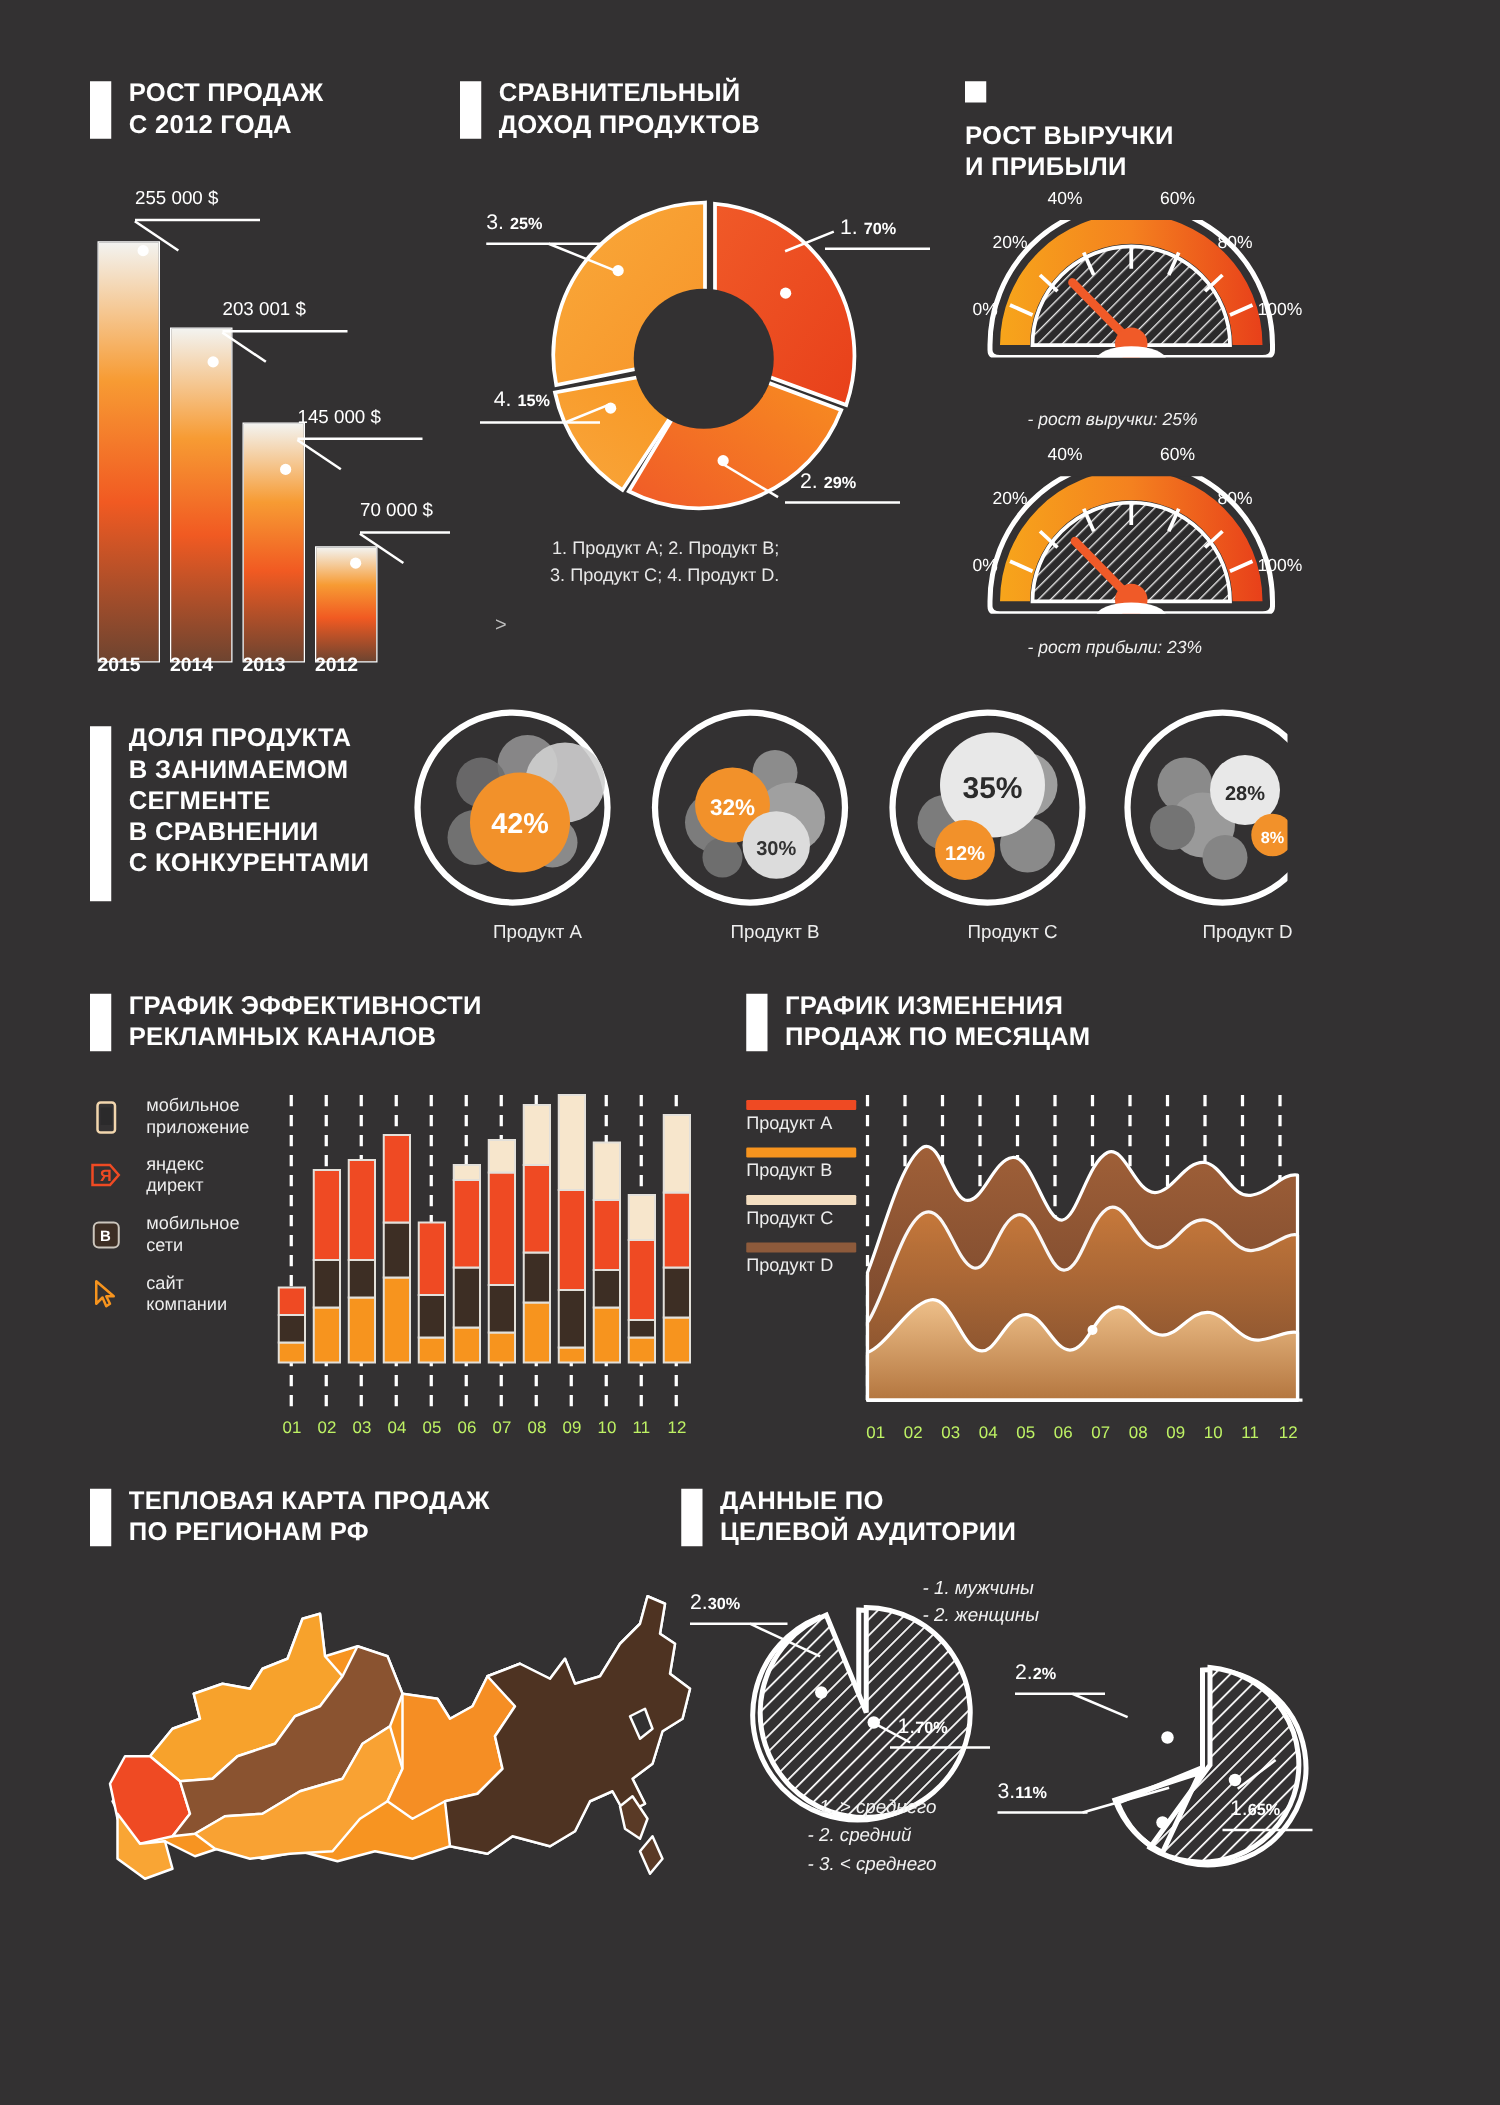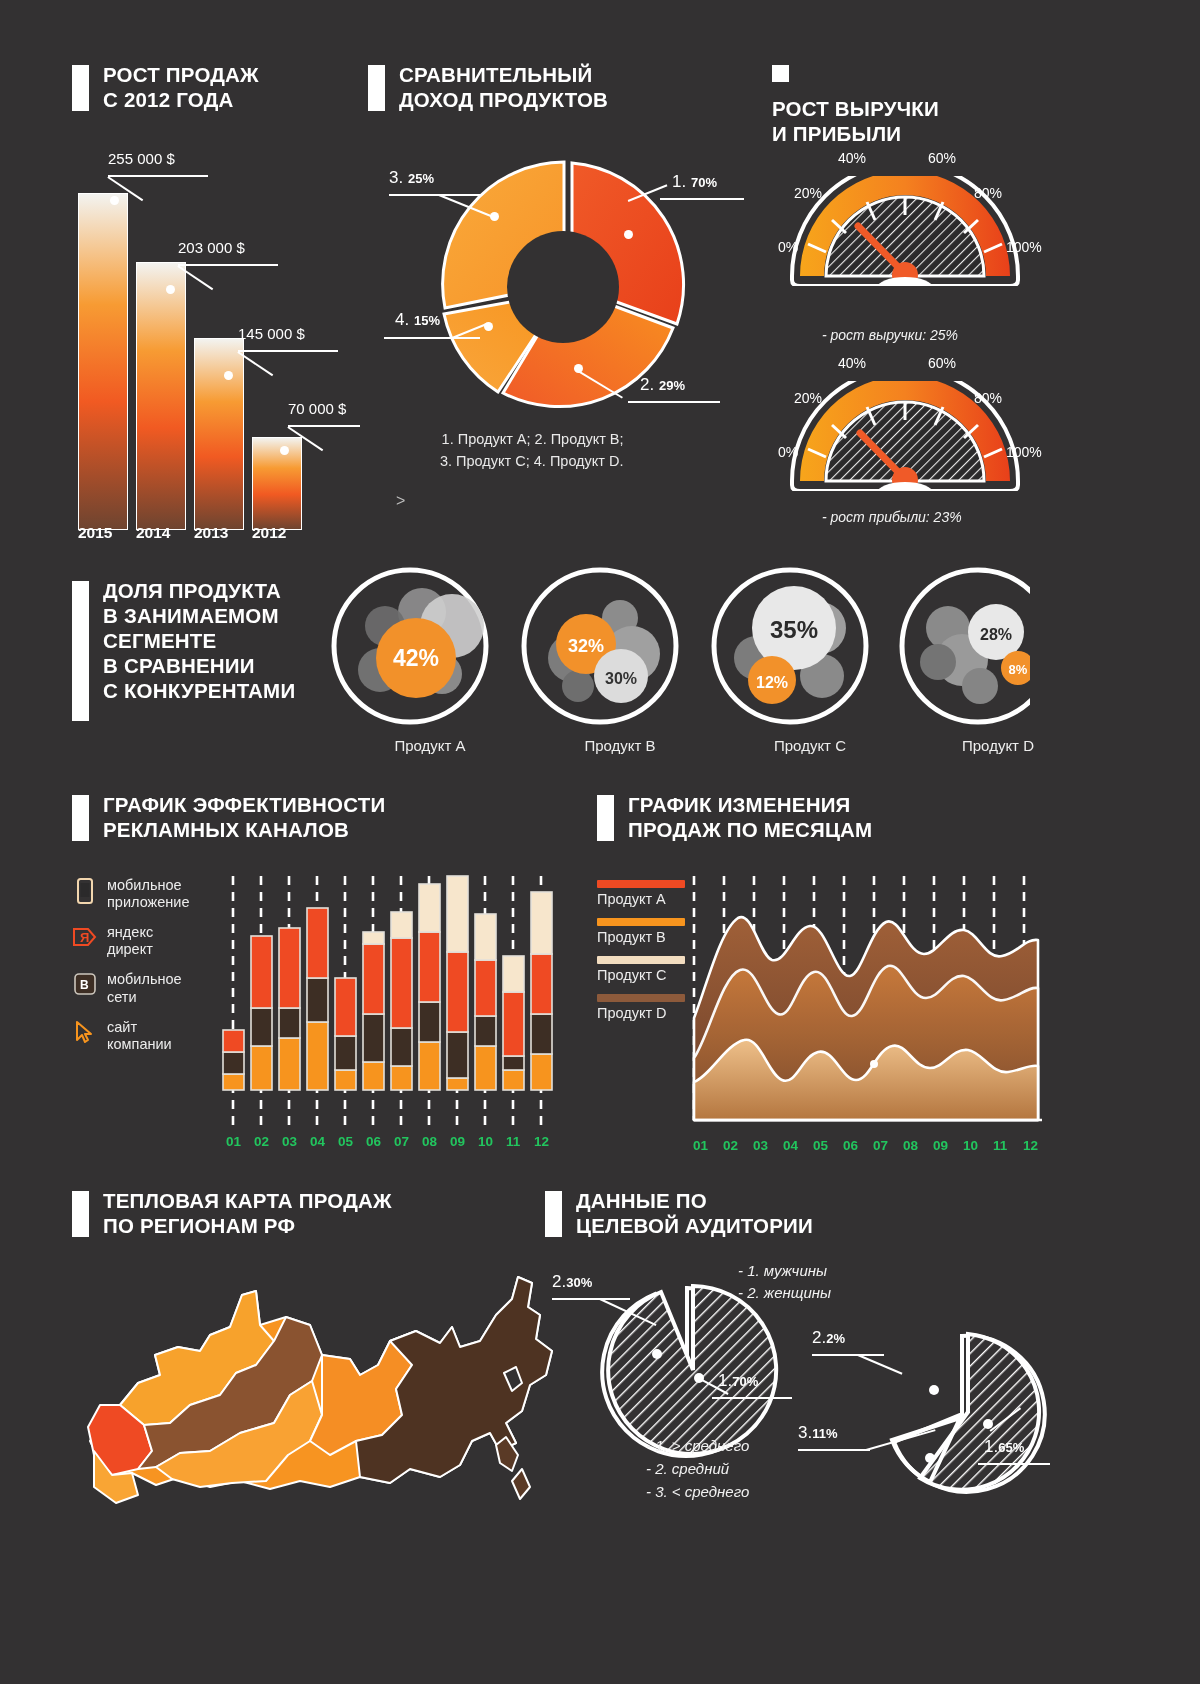--- a/index.html
+++ b/index.html
@@ -28,27 +28,27 @@
 
   
   .legend-list { font-size:14.5px; line-height:1.55; color:#e9e9e9; }
   .pct-lab { font-size:17px; color:#fff; white-space:nowrap; }
   .pct-lab b { font-size:13px; }
 
   .ital { font-style:italic; font-size:14px; color:#f2f2f2; white-space:nowrap;}
 
   .prod-name { font-size:15px; color:#eee; text-align:center; }
 
-  .mon-lab { position:absolute; font-size:13.5px; font-weight:bold; color:#22c55e; }
+  .mon-lab { position:absolute; font-size:13.5px; font-weight:normal; color:#bef264; }
 
   .leg-row { display:flex; flex-direction:column; gap:3px; margin-bottom:11px; }
   .leg-bar { width:88px; height:8px; border-radius:1px; }
   .leg-name { font-size:14.5px; color:#ededed; }
 
-  .chan-row { display:flex; gap:9px; margin-bottom:13px; }
+  .chan-row { display:flex; align-items:center; gap:19px; margin-bottom:13px; }
   .chan-ico { width:26px; height:28px; flex:0 0 26px; position:relative; }
   .chan-txt { font-size:14.5px; line-height:1.18; color:#ededed; }
 </style>
 </head>
 <body>
 
 <div class="abs sec-title" style="left:72px; top:62px;">
   <div class="bar"></div>
   <div class="txt"><span>РОСТ ПРОДАЖ</span><br><span>С 2012 ГОДА</span></div>
 </div>
@@ -101,21 +101,21 @@
   <div class="bar-col" style="left:182px;height: 93px; width:50px;"></div>
 </div>
 
 <div class="abs">
   <div class="callout-txt" style="left:108px; top:150px;">255 000 $</div>
   <div class="cline" style="left:108px; top:175px; width:100px;"></div>
   <div class="cdiag" style="left:108px; top:176px; width:42px; transform:rotate(34deg);"></div>
   <div class="cdot" style="left:110px; top:196px;"></div>
 </div>
 <div class="abs">
-  <div class="callout-txt" style="left:178px; top:239px;">203 000 $</div>
+  <div class="callout-txt" style="left:178px; top:239px;">203 001 $</div>
   <div class="cline" style="left:178px; top:264px; width:100px;"></div>
   <div class="cdiag" style="left:178px; top:265px; width:42px; transform:rotate(34deg);"></div>
   <div class="cdot" style="left:166px; top:285px;"></div>
 </div>
 <div class="abs">
   <div class="callout-txt" style="left:238px; top:325px;">145 000 $</div>
   <div class="cline" style="left:238px; top:350px; width:100px;"></div>
   <div class="cdiag" style="left:238px; top:351px; width:42px; transform:rotate(34deg);"></div>
   <div class="cdot" style="left:224px; top:371px;"></div>
 </div>

